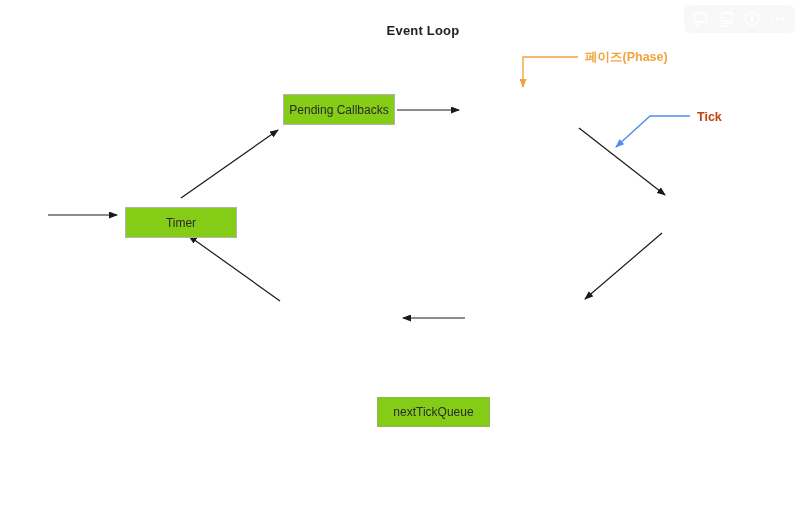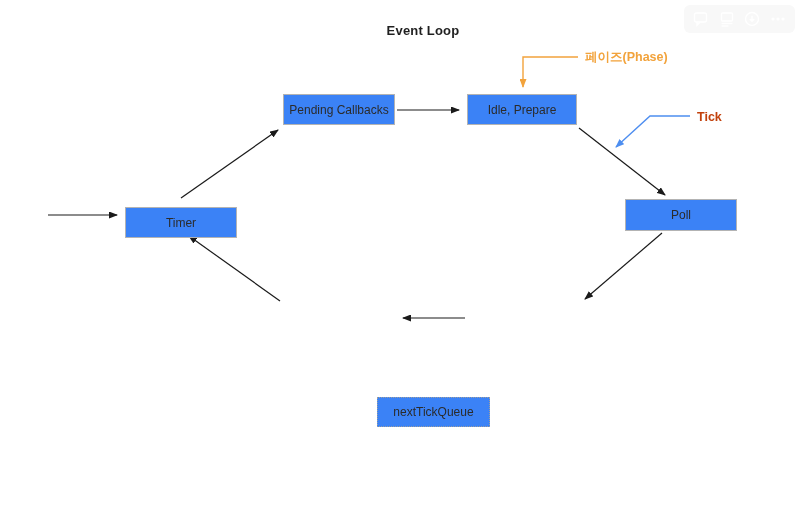--- a/index.html
+++ b/index.html
@@ -28,21 +28,21 @@
 
   .edges {
     position: absolute;
     left: 0; top: 0;
     width: 808px; height: 509px;
     pointer-events: none;
   }
 
   .node {
     position: absolute;
-    background: #3b82f6;
+    background: #84cc16;
     border: 1px solid #b3b3b3;
     display: flex;
     align-items: center;
     justify-content: center;
     font-size: 12px;
     color: #2b2b2b;
   }
   .node.queue { border: 1px dotted #9e9e9e; }
 
   .n-pending { left: 283px; top: 94px;  width: 112px; height: 31px; }
@@ -144,28 +144,22 @@
     <path d="M280,301 L189,236" fill="none" stroke-width="1.2" marker-end="url(#ah-black)" stroke="#1A1A1A"></path>
 
     <path d="M578,57 H523 V87" fill="none" stroke-width="1.4" marker-end="url(#ah-orange)" stroke="#F2A33C"></path>
 
     <path d="M690,116 H650 L616,147" fill="none" stroke-width="1.4" marker-end="url(#ah-blue)" stroke="#4E8EF0"></path>
   </svg>
 
   <div class="node n-pending">
     <span>Pending Callbacks</span>
   </div>
-  <div class="node n-idle">
-    <span>Idle, Prepare</span>
-  </div>
   <div class="node n-timer">
     <span>Timer</span>
-  </div>
-  <div class="node n-poll">
-    <span>Poll</span>
   </div>
 
   <div class="node queue n-ntq">
     <span>nextTickQueue</span>
   </div>
 
   <div class="annotation phase-label">페이즈(Phase)</div>
   <div class="annotation tick-label">Tick</div>
 
 </div>

